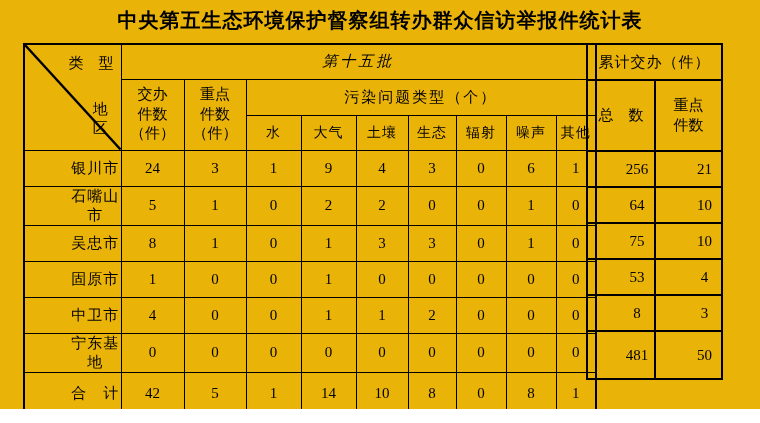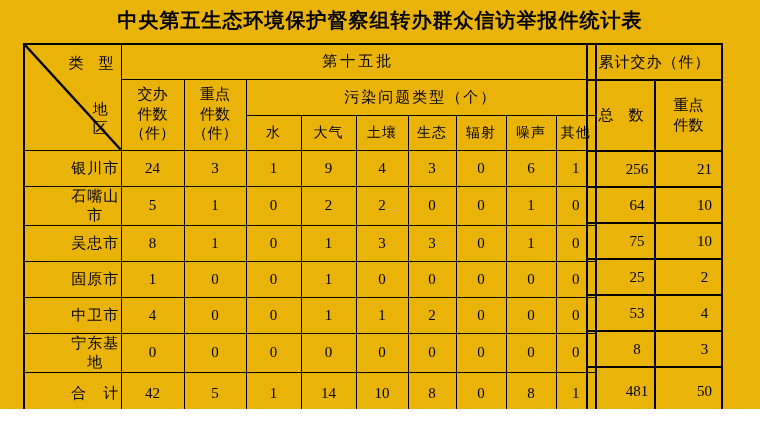--- a/index.html
+++ b/index.html
@@ -23,21 +23,21 @@
 
   
   .main { position: absolute; left: 23px; top: 43px; border: 2px solid #000; }
   .main td { border: 1px solid #000; font-size: 15px; }
   .main tr.hr1 td { height: 35px; }
   .main tr.hr2 td { height: 36px; }
   .main tr.hr3 td { height: 35px; }
   .main tbody tr td { height: 36px; }
   .main tbody tr.total-row td { height: 44px; margin-top: 24px; }
 
-  .batch-cell { font-size: 15px; letter-spacing: 3px; }
+  .batch-cell { font-size: 15px; letter-spacing: 3px; font-style: italic; }
   .multiline { white-space: pre-line; line-height: 1.3; font-size: 14px; padding: 2px 0; }
   .pollution-group { font-size: 14px; letter-spacing: 2px; }
   .main tr.hr3 td { font-size: 14px; letter-spacing: 1px; }
   .region { letter-spacing: 1px; padding-left: 45px; }
 
   
   .corner { position: relative; padding: 0; }
   .corner svg { position: absolute; left: 0; top: 0; width: 100%; height: 100%; display: block; }
   .corner .c-type { position: absolute; top: 9px; right: 7px; font-size: 15px; }
   .corner .c-region { position: absolute; bottom: 12px; left: 7px; font-size: 15px; margin-left: 48px; }
@@ -211,24 +211,20 @@
         </tr>
         <tr>
           <td>64</td>
           <td>10</td>
         </tr>
         <tr>
           <td>75</td>
           <td>10</td>
         </tr>
         <tr>
-          <td>25</td>
-          <td>2</td>
-        </tr>
-        <tr>
           <td>53</td>
           <td>4</td>
         </tr>
         <tr>
           <td>8</td>
           <td>3</td>
         </tr>
         <tr class="total-row">
           <td>481</td>
           <td>50</td>

